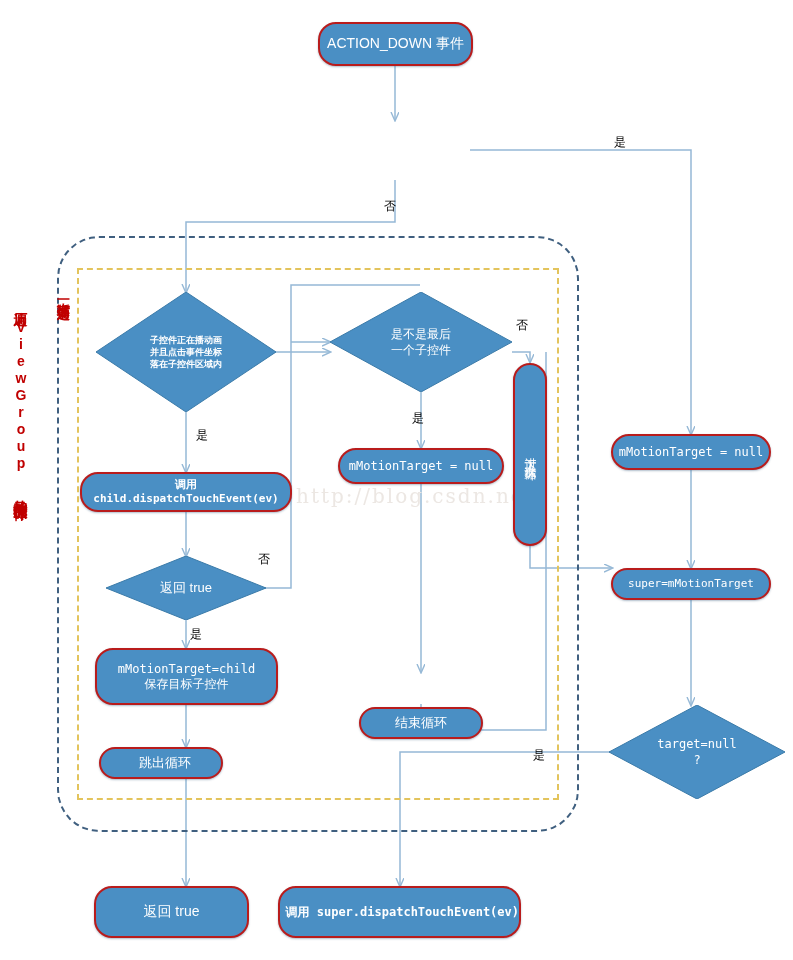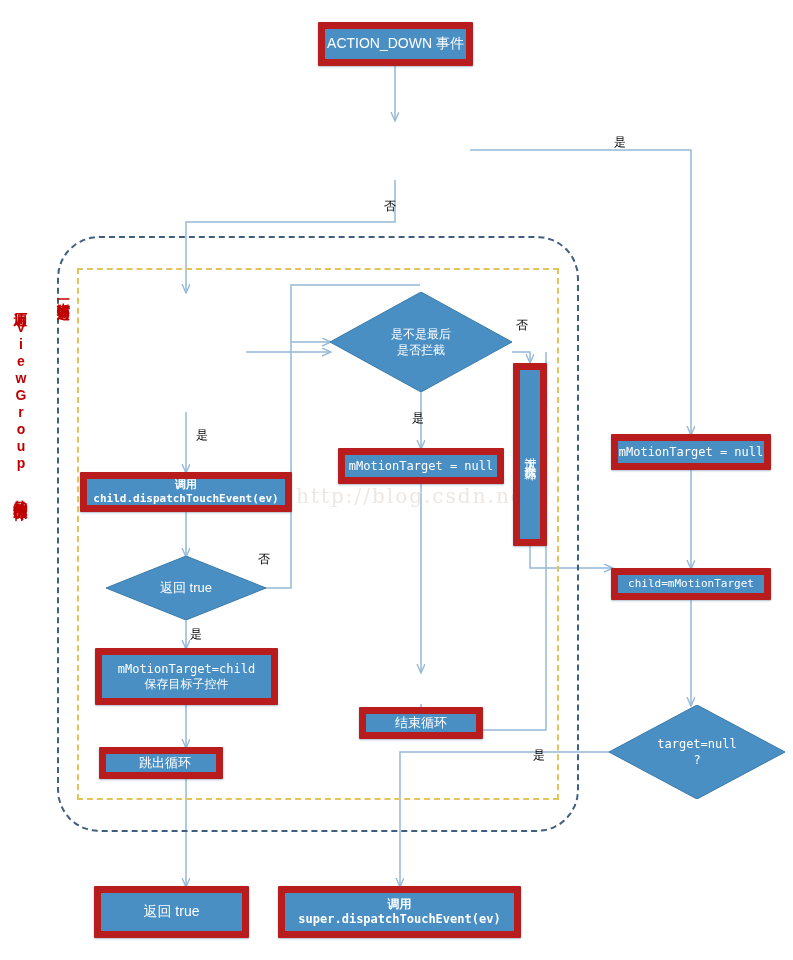--- a/index.html
+++ b/index.html
@@ -30,22 +30,22 @@
     box-sizing: border-box;
     display: flex;
     align-items: center;
     justify-content: center;
     text-align: center;
     color: #ffffff;
     z-index: 3;
   }
   .proc {
     background: #4a8fc4;
-    border: 7px solid #b91c1c;
-    border-radius: 1px;
+    border: 2px solid #b91c1c;
+    border-radius: 18px;
     box-shadow: 0 1px 2px rgba(80,110,140,0.45);
     line-height: 1.25;
   }
   .proc span { display: block; }
   .diamond-wrap {
     position: absolute;
     z-index: 3;
   }
   .diamond-wrap svg {
     position: absolute;
@@ -184,28 +184,38 @@
   </div>
   <div class="vtext" style="left:57px; top:292px; font-size:13px; height:120px;">
     <span class="vtext-latin">一次循环遍历</span>
   </div>
 
   <div class="node proc" style="left:318px; top:22px; width:155px; height:44px; font-size:14px;">
     <span>ACTION_DOWN 事件</span>
   </div>
 
 
+  <div class="diamond-wrap" style="left:96px; top:292px; width:180px; height:120px;">
+    <svg width="180" height="120">
+      <polygon points="90,0 180,60 90,120 0,60" fill="#4a8fc4" stroke="#3a7aa8" stroke-width="1"></polygon>
+    </svg>
+    <div class="diamond-label" style="font-size:9px; font-weight:bold;">
+      <span>子控件正在播动画</span>
+      <span>并且点击事件坐标</span>
+      <span>落在子控件区域内</span>
+    </div>
+  </div>
 
   <div class="diamond-wrap" style="left:330px; top:292px; width:182px; height:100px;">
     <svg width="182" height="100">
       <polygon points="91,0 182,50 91,100 0,50" fill="#4a8fc4" stroke="#3a7aa8" stroke-width="1"></polygon>
     </svg>
     <div class="diamond-label" style="font-size:12px;">
       <span>是不是最后</span>
-      <span>是否拦截</span>
+      <span>一个子控件</span>
     </div>
   </div>
 
   <div class="node proc" style="left:513px; top:363px; width:34px; height:183px; font-size:12px;">
     <span class="vbox-text">进入下一次循环</span>
   </div>
 
   <div class="node proc mono" style="left:80px; top:472px; width:212px; height:40px; font-size:11px; font-weight:bold;">
     <span>调用 child.dispatchTouchEvent(ev)</span>
   </div>
@@ -221,21 +231,21 @@
   <div class="diamond-wrap" style="left:106px; top:556px; width:160px; height:64px;">
     <svg width="160" height="64">
       <polygon points="80,0 160,32 80,64 0,32" fill="#4a8fc4" stroke="#3a7aa8" stroke-width="1"></polygon>
     </svg>
     <div class="diamond-label" style="font-size:13px;">
       <span>返回 true</span>
     </div>
   </div>
 
   <div class="node proc mono" style="left:611px; top:568px; width:160px; height:32px; font-size:11px;">
-    <span>child=mMotionTarget</span>
+    <span>super=mMotionTarget</span>
   </div>
 
   <div class="node proc" style="left:95px; top:648px; width:183px; height:57px; font-size:12px;">
     <div>
       <span class="mono">mMotionTarget=child</span>
       <span>保存目标子控件</span>
     </div>
   </div>
 
   <div class="node proc" style="left:359px; top:707px; width:124px; height:32px; font-size:13px;">

